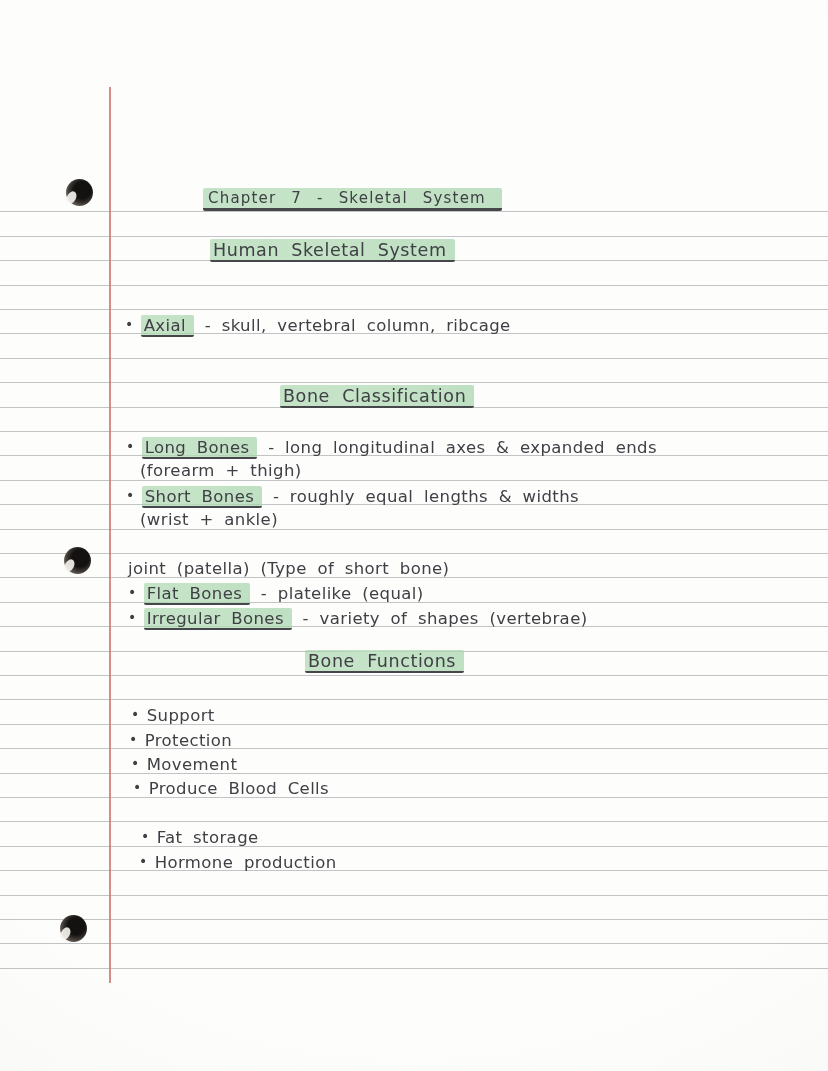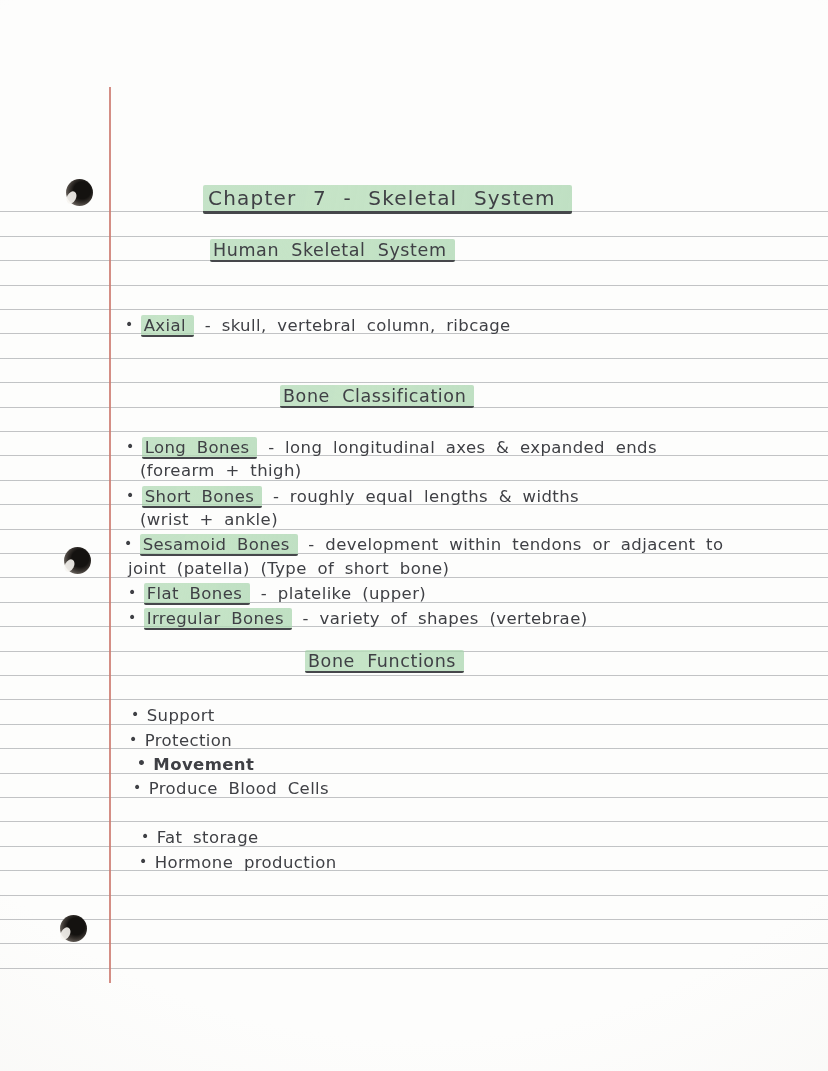--- a/index.html
+++ b/index.html
@@ -40,21 +40,21 @@
     position:absolute; height:14px; line-height:23px;
     font-size:16.5px; letter-spacing:.4px; word-spacing:5px; white-space:nowrap;
   }
   .bullet { margin-right:7px; font-size:14px; vertical-align:2px; }
   .hl {
     background:linear-gradient(100deg,
       rgba(150,205,155,.55), rgba(183,221,186,.8) 35%, rgba(166,212,171,.7));
     border-bottom:2.5px solid #46474b;
     padding:1px 8px 0 3px; border-radius:2px;
   }
-  .title-row { height:28px; line-height:28px; font-size:20px;
+  .title-row { height:28px; line-height:28px; font-size:15px;
                letter-spacing:1.2px; word-spacing:9px; }
   .title-row .hl { padding:1px 16px 1px 5px; border-bottom-width:3px; }
   .heading-row { font-size:17.5px; letter-spacing:.6px; word-spacing:6px; }
 </style>
 </head>
 <body>
 
 <div class="sheet">
 
   <div class="ruling"></div>
@@ -87,46 +87,43 @@
     <span>(forearm + thigh)</span>
   </div>
 
   <div class="row" style="left:126px; top:484px;">
     <span class="bullet">•</span><span class="hl">Short Bones</span> <span>- roughly equal lengths &amp; widths</span>
   </div>
   <div class="row" style="left:140px; top:508px;">
     <span>(wrist + ankle)</span>
   </div>
 
-  <div class="row" style="left:124px; top:532px;">
-    <span class="bullet">•</span><span class="hl">Sesamoid Bones</span> <span>- development within tendons or adjacent to</span>
-  </div>
   <div class="row" style="left:128px; top:557px;">
     <span>joint (patella) (Type of short bone)</span>
   </div>
 
   <div class="row" style="left:128px; top:581px;">
-    <span class="bullet">•</span><span class="hl">Flat Bones</span> <span>- platelike (upper)</span>
+    <span class="bullet">•</span><span class="hl">Flat Bones</span> <span>- platelike (equal)</span>
   </div>
 
   <div class="row" style="left:128px; top:606px;">
     <span class="bullet">•</span><span class="hl">Irregular Bones</span> <span>- variety of shapes (vertebrae)</span>
   </div>
 
   <div class="row heading-row" style="left:305px; top:650px;">
     <span class="hl">Bone Functions</span>
   </div>
 
   <div class="row" style="left:131px; top:703px;">
     <span class="bullet">•</span><span>Support</span>
   </div>
   <div class="row" style="left:129px; top:728px;">
     <span class="bullet">•</span><span>Protection</span>
   </div>
-  <div class="row" style="left:137px; top:752px;font-weight:bold;">
+  <div class="row" style="left:131px; top:752px;">
     <span class="bullet">•</span><span>Movement</span>
   </div>
   <div class="row" style="left:133px; top:776px;">
     <span class="bullet">•</span><span>Produce Blood Cells</span>
   </div>
   <div class="row" style="left:141px; top:825px;">
     <span class="bullet">•</span><span>Fat storage</span>
   </div>
   <div class="row" style="left:139px; top:850px;">
     <span class="bullet">•</span><span>Hormone production</span>

